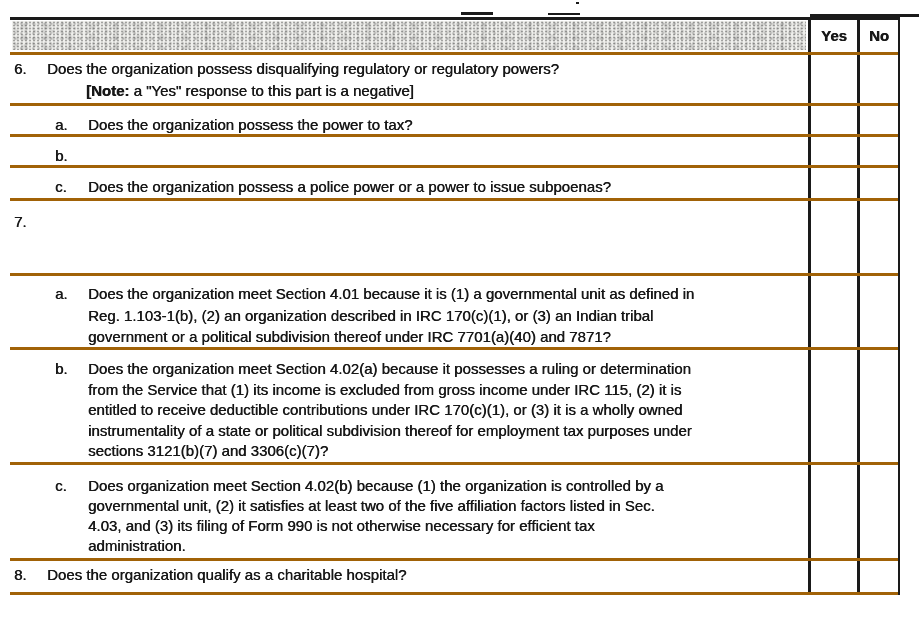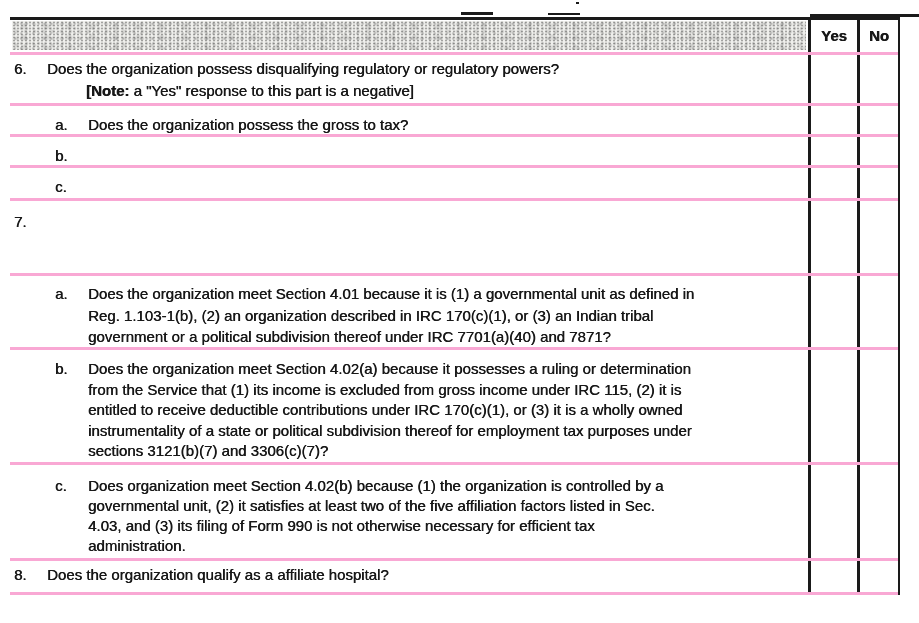--- a/index.html
+++ b/index.html
@@ -18,21 +18,21 @@
   .checklist{
     position:absolute;left:10px;top:17px;width:890px;
     box-sizing:border-box;
     border-top:3px solid #1a1a1a;
     border-right:2px solid #1a1a1a;
     text-shadow:0.4px 0 0 currentColor;
   }
   .row{
     display:flex;align-items:stretch;
     height:var(--h);box-sizing:border-box;
-    border-bottom:3px solid #f9a8d4;
+    border-bottom:3px solid #a16207;
   }
   .qcell{
     flex:0 0 798px;box-sizing:border-box;position:relative;
     padding-left:37px;padding-top:var(--pt,4px);
     font-size:15px;line-height:var(--lh,21.5px);
   }
   .sub .qcell{padding-left:78px;}
   .num{
     position:absolute;left:4px;top:var(--pt,4px);
     line-height:var(--lh,21.5px);
@@ -93,37 +93,38 @@
       <div class="qtext">Does the organization possess disqualifying regulatory or regulatory powers?</div>
       <div class="note"><span class="bold">[Note:</span><span>  a "Yes" response to this part is a negative]</span></div>
     </div>
     <div class="acell yes-col"></div>
     <div class="acell no-col"></div>
   </div>
 
   <div class="row sub r-q6a">
     <div class="qcell">
       <span class="num">a.</span>
-      <div class="qtext">Does the organization possess the gross to tax?</div>
+      <div class="qtext">Does the organization possess the power to tax?</div>
     </div>
     <div class="acell yes-col"></div>
     <div class="acell no-col"></div>
   </div>
 
   <div class="row sub r-q6b">
     <div class="qcell">
       <span class="num">b.</span>
     </div>
     <div class="acell yes-col"></div>
     <div class="acell no-col"></div>
   </div>
 
   <div class="row sub r-q6c">
     <div class="qcell">
       <span class="num">c.</span>
+      <div class="qtext">Does the organization possess a police power or a power to issue subpoenas?</div>
     </div>
     <div class="acell yes-col"></div>
     <div class="acell no-col"></div>
   </div>
 
   <div class="row main r-q7">
     <div class="qcell">
       <span class="num">7.</span>
     </div>
     <div class="acell yes-col"></div>
@@ -162,19 +163,19 @@
 4.03, and (3) its filing of Form 990 is not otherwise necessary for efficient tax
 administration.</div>
     </div>
     <div class="acell yes-col"></div>
     <div class="acell no-col"></div>
   </div>
 
   <div class="row main r-q8">
     <div class="qcell">
       <span class="num">8.</span>
-      <div class="qtext">Does the organization qualify as a affiliate hospital?</div>
+      <div class="qtext">Does the organization qualify as a charitable hospital?</div>
     </div>
     <div class="acell yes-col"></div>
     <div class="acell no-col"></div>
   </div>
 
 </div>
 
 </body></html>

